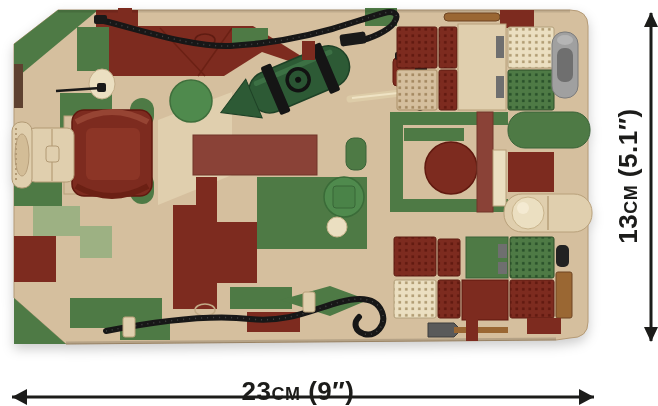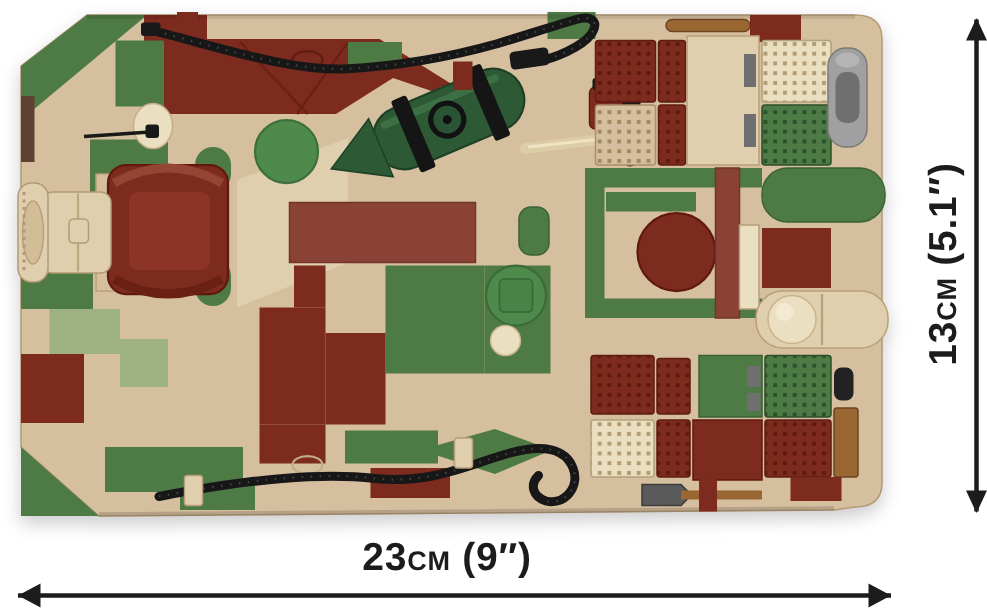--- a/index.html
+++ b/index.html
@@ -7,21 +7,21 @@
     position:relative;width:658px;height:406px;background:var(--bg,#fff);
     overflow:hidden;font-family:"Liberation Sans","DejaVu Sans",sans-serif;
   }
   .stage svg{position:absolute;inset:0;display:block;}
   .dim-label{
     position:absolute;color:var(--ink,#1c1c1a);
     font-weight:700;font-size:26px;line-height:30px;
     font-variant:small-caps;letter-spacing:.5px;text-align:center;
     white-space:nowrap;
   }
-  .dim-label-h{left:148px;top:356px;width:300px;text-align:center;}
+  .dim-label-h{left:148px;top:376px;width:300px;text-align:center;}
   .dim-label-v{left:518px;top:161px;width:220px;height:30px;transform:rotate(-90deg);}
   #tank-group{filter:drop-shadow(0 5px 6px rgba(0,0,0,.20));}
 </style>
 </head>
 <body>
 
 <div class="stage">
 
   <svg viewBox="0 0 658 406" width="658" height="406" aria-hidden="false">
     <defs>

